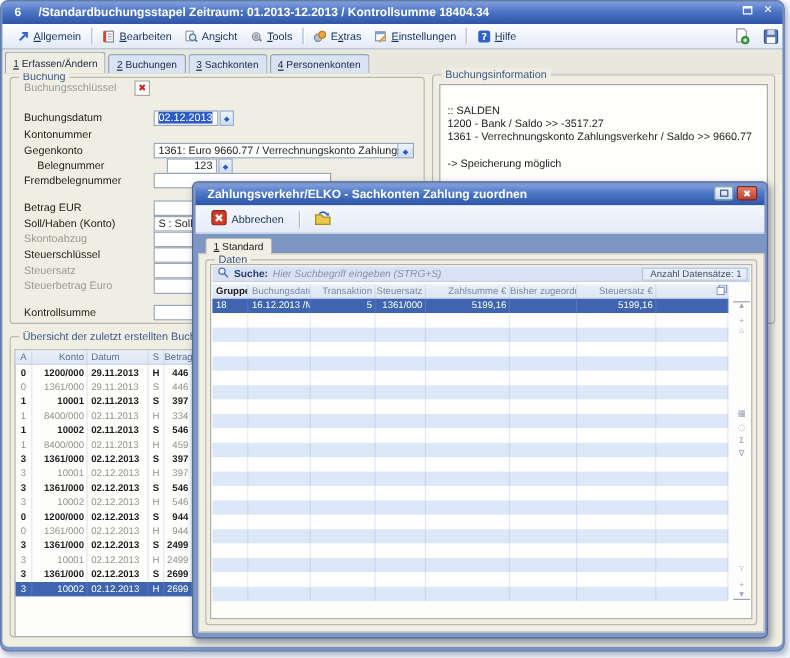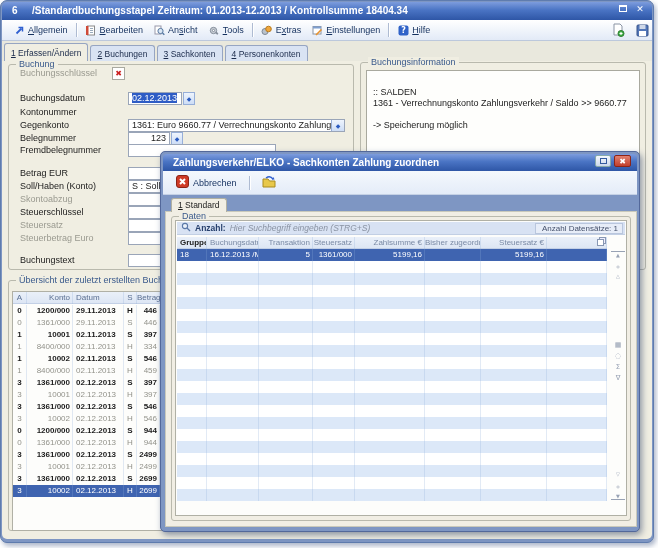--- a/index.html
+++ b/index.html
@@ -225,21 +225,21 @@
         <span class="fbox" style="left: 128px; width: 54px;"><span class="seltext">02.12.2013</span></span>
         <span class="sbtn" style="left: 183px;"><span class="diamond">◆</span></span>
       </div>
       <div class="abs" style="left: 0px; top: 106px; width: 358px; height: 13px;">
         <span class="flabel">Kontonummer</span>
       </div>
       <div class="abs" style="left: 0px; top: 119px; width: 358px; height: 13px;">
         <span class="flabel">Gegenkonto</span>
         <span class="fbox combo r" style="left: 128px; width: 217px;"><span>1361: Euro 9660.77 / Verrechnungskonto Zahlungsverkehr</span><span class="cbtn"><span class="diamond">◆</span></span></span>
       </div>
-      <div class="abs" style="left: 0px; top: 132px; width: 358px; height: 13px;">
+      <div class="abs" style="left: 11px; top: 132px; width: 358px; height: 13px;">
         <span class="flabel">Belegnummer</span>
         <span class="fbox r" style="left: 128px; width: 42px;"><span>123</span></span>
         <span class="sbtn" style="left: 171px;"><span class="diamond">◆</span></span>
       </div>
       <div class="abs" style="left: 0px; top: 144px; width: 358px; height: 13px;">
         <span class="flabel">Fremdbelegnummer</span>
         <span class="fbox" style="left: 128px; width: 148px;"><span></span></span>
       </div>
       <div class="abs" style="left: 0px; top: 167px; width: 358px; height: 13px;">
         <span class="flabel">Betrag EUR</span>
@@ -259,32 +259,33 @@
       </div>
       <div class="abs" style="left: 0px; top: 219px; width: 358px; height: 13px;">
         <span class="flabel dis">Steuersatz</span>
         <span class="fbox" style="left: 128px; width: 72px;"><span></span></span>
       </div>
       <div class="abs" style="left: 0px; top: 232px; width: 358px; height: 13px;">
         <span class="flabel dis">Steuerbetrag Euro</span>
         <span class="fbox" style="left: 128px; width: 72px;"><span></span></span>
       </div>
       <div class="abs" style="left: 0px; top: 254px; width: 358px; height: 13px;">
-        <span class="flabel">Buchungstext</span>
+        <span class="flabel">Kontrollsumme</span>
         <span class="fbox" style="left: 128px; width: 148px;"><span></span></span>
       </div>
     </div>
 
   <div class="group" style="left:360px;top:62px;width:286px;height:208px;">
     <span class="glabel">Buchungsinformation</span>
   </div>
   <div class="infobox" style="left:366px;top:70px;width:274px;height:194px;">
     <div id="infolines" style="padding:5px 6px;">
         <div class="iline">&nbsp;</div>
         <div class="iline">:: SALDEN</div>
+        <div class="iline">1200 - Bank / Saldo &gt;&gt; -3517.27</div>
         <div class="iline">1361 - Verrechnungskonto Zahlungsverkehr / Saldo &gt;&gt; 9660.77</div>
         <div class="iline">&nbsp;</div>
         <div class="iline">-&gt; Speicherung möglich</div>
       </div>
   </div>
 
   <div class="group" style="left:8px;top:280px;width:346px;height:251px;">
     <span class="glabel">Übersicht der zuletzt erstellten Buchungen</span>
   </div>
   <div class="whitebox" style="left:12px;top:291px;width:340px;height:240px;"></div>
@@ -441,21 +442,21 @@
     <div class="dgroup" style="left:10px;top:64px;width:460px;height:305px;">
       <span class="glabel">Daten</span>
     </div>
     <div class="whitebox" style="left:14px;top:68px;width:452px;height:296px;"></div>
 
     <div class="searchbar" style="left:16px;top:70px;width:448px;">
       <span id="ic-search"><svg width="10" height="10" viewBox="0 0 10 10">
             <circle cx="4" cy="4" r="2.6" fill="#eaf1fa" stroke="#5b79a8" stroke-width="1.1"></circle>
             <line x1="6" y1="6" x2="9" y2="9" stroke="#5b79a8" stroke-width="1.3"></line>
           </svg></span>
-      <span class="s-label">Anzahl:</span>
+      <span class="s-label">Suche:</span>
       <span class="s-ph">Hier Suchbegriff eingeben (STRG+S)</span>
     </div>
     <div class="countbox" style="left:374px;top:71px;width:88px;">Anzahl Datensätze: 1</div>
 
     <div class="abs" id="dtable">
         <div class="trow thead dhead" style="left: 16px; top: 85px; width: 430px;">
           <span class="al" style="width: 30px;"><b>Gruppe</b></span>
           <span class="al" style="width: 52px;">Buchungsdatum</span>
           <span class="ar" style="width: 54px;">Transaktion</span>
           <span class="ar" style="width: 42px;">Steuersatz</span>

